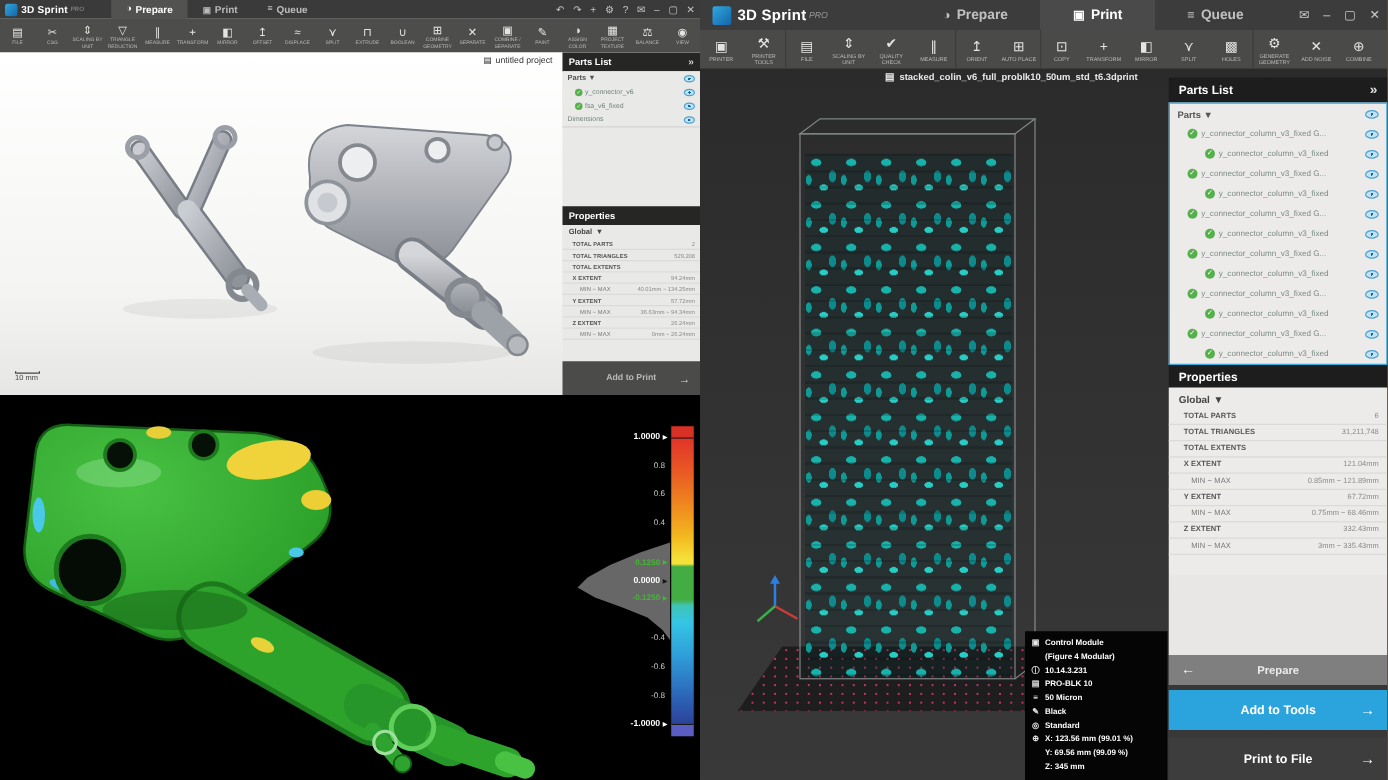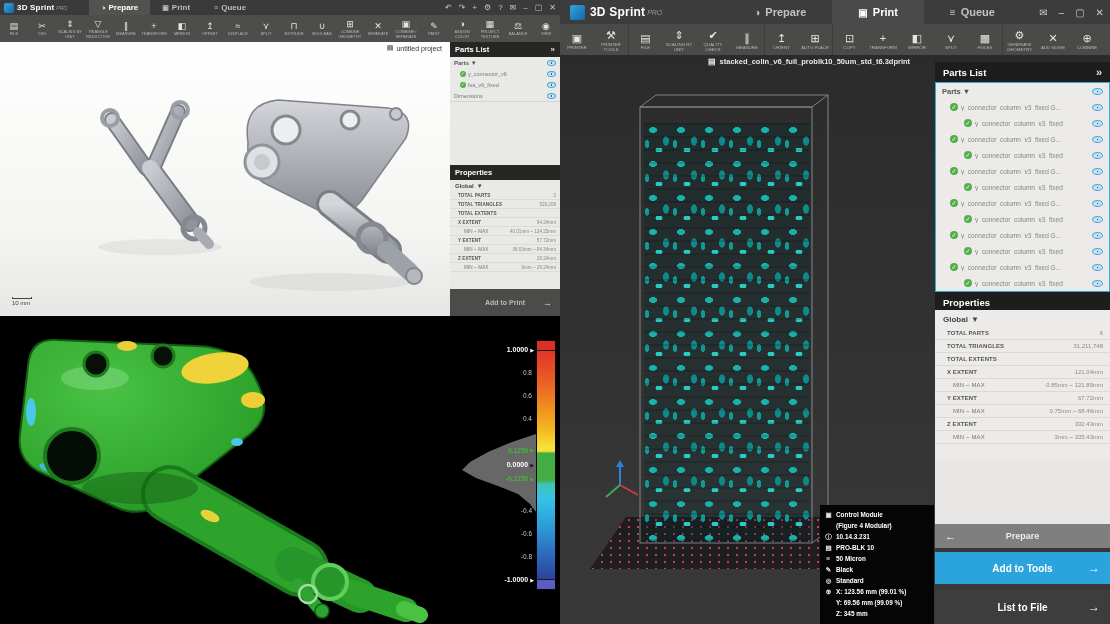--- a/index.html
+++ b/index.html
@@ -913,18 +913,18 @@
 
     <div id="btn-prepare" class="side-btn">
       <span class="barr">←</span>
       <span>Prepare</span>
     </div>
     <div id="btn-queue" class="side-btn">
       <span>Add to Tools</span>
       <span class="barr">→</span>
     </div>
     <div id="btn-file" class="side-btn">
-      <span>List to File</span>
+      <span>Print to File</span>
       <span class="barr">→</span>
     </div>
   </div>
 
 </div>
 
 </body></html>

